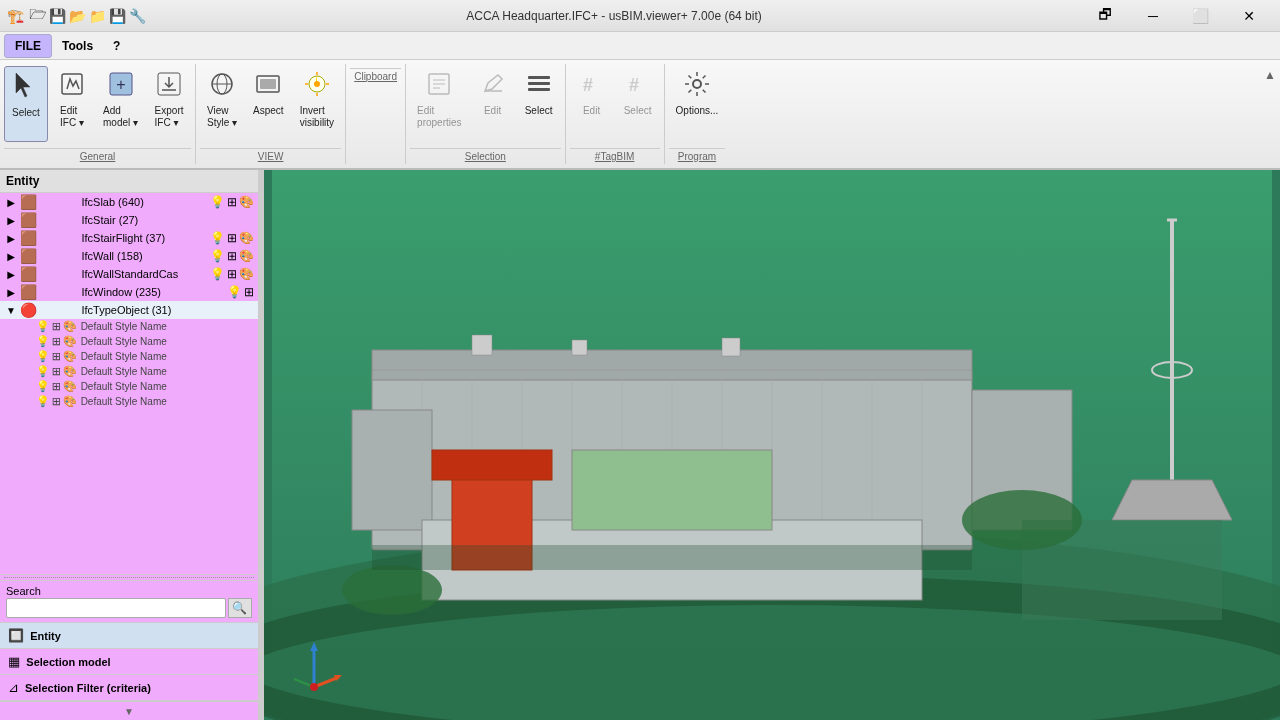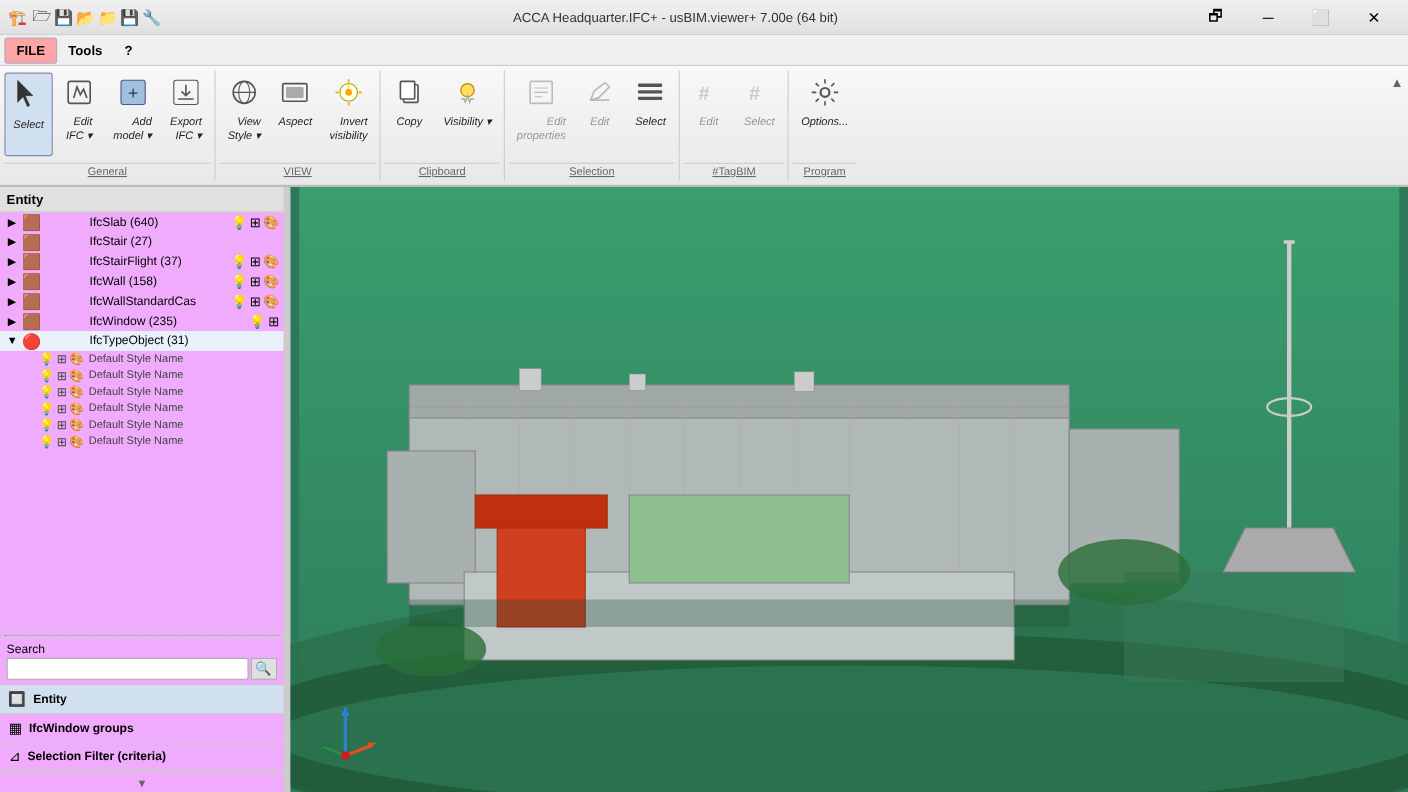--- a/index.html
+++ b/index.html
@@ -30,21 +30,21 @@
       padding: 0 4px;
       border-bottom: 1px solid #ccc;
     }
     .menu-item {
       padding: 4px 10px;
       cursor: pointer;
       font-size: 12px;
       font-weight: 600;
       border-radius: 3px;
     }
-    .menu-item.active { background: #fca5a5; border: 1px solid #aac; }
+    .menu-item.active { background: #c4b5fd; border: 1px solid #aac; }
 
     
     .ribbon {
       height: 110px;
       background: linear-gradient(to bottom, #f8f8f8, #e8e8e8);
       border-bottom: 2px solid #bbb;
       display: flex;
       align-items: stretch;
       padding: 4px 0;
       overflow: hidden;
@@ -81,21 +81,21 @@
       cursor: pointer;
       border-radius: 3px;
       min-width: 44px;
       height: 76px;
       border: 1px solid transparent;
       background: transparent;
       gap: 2px;
     }
     .ribbon-btn.active { background: #d0e0f0; border-color: #88a; }
     .ribbon-btn-icon { font-size: 24px; line-height: 1; margin-bottom: 2px; }
-    .ribbon-btn-label { font-size: 10px; text-align: right; color: #222; line-height: 1.2; font-style: italic; }
+    .ribbon-btn-label { font-size: 10px; text-align: left; color: #222; line-height: 1.2; }
 
     
     .main-area {
       display: flex;
       height: calc(720px - 32px - 28px - 110px);
       
     }
 
     
     .left-panel {
@@ -328,40 +328,20 @@
               <line x1="22" y1="13" x2="25" y2="13" stroke="#ffa500" stroke-width="1.5"></line>
             </svg>
         </div>
         <div class="ribbon-btn-label">Invert<br>visibility</div>
       </button>
     </div>
     <div class="ribbon-group-label">VIEW</div>
   </div>
 
   <div class="ribbon-group">
-    <div class="ribbon-group-items">
-      <button class="ribbon-btn">
-        <div class="ribbon-btn-icon">
-          <svg width="26" height="26" viewBox="0 0 26 26">
-              <rect x="8" y="6" width="13" height="16" rx="1" fill="white" stroke="#555" stroke-width="1.5"></rect>
-              <rect x="5" y="3" width="13" height="16" rx="1" fill="white" stroke="#555" stroke-width="1.5"></rect>
-            </svg>
-        </div>
-        <div class="ribbon-btn-label">Copy</div>
-      </button>
-      <button class="ribbon-btn">
-        <div class="ribbon-btn-icon">
-          <svg width="26" height="26" viewBox="0 0 26 26">
-              <circle cx="13" cy="11" r="6" fill="#ffe060" stroke="#cc8800" stroke-width="1.2"></circle>
-              <path d="M7 19 L10 19 L11 22 L13 16 L15 22 L16 19 L19 19" stroke="#aaa" stroke-width="1.2" fill="none"></path>
-            </svg>
-        </div>
-        <div class="ribbon-btn-label">Visibility ▾</div>
-      </button>
-    </div>
     <div class="ribbon-group-label">Clipboard</div>
   </div>
 
   <div class="ribbon-group">
     <div class="ribbon-group-items">
       <button class="ribbon-btn ribbon-disabled">
         <div class="ribbon-btn-icon">
           <svg width="26" height="26" viewBox="0 0 26 26">
               <rect x="3" y="3" width="20" height="20" rx="1" fill="none" stroke="#777" stroke-width="1.5"></rect>
               <line x1="7" y1="9" x2="19" y2="9" stroke="#777" stroke-width="1"></line>
@@ -576,21 +556,21 @@
       </div>
     </div>
 
     <div class="bottom-tabs">
       <div class="tab-item active">
         <span class="tab-icon">🔲</span>
         <span class="tab-label">Entity</span>
       </div>
       <div class="tab-item">
         <span class="tab-icon">▦</span>
-        <span class="tab-label">IfcWindow groups</span>
+        <span class="tab-label">Selection model</span>
       </div>
       <div class="tab-item">
         <span class="tab-icon">⊿</span>
         <span class="tab-label">Selection Filter (criteria)</span>
       </div>
     </div>
 
     <div style="text-align:center;padding:2px;border-top:1px solid #ccc;cursor:pointer;">
       <span style="font-size:10px;color:#666;">▼</span>
     </div>

